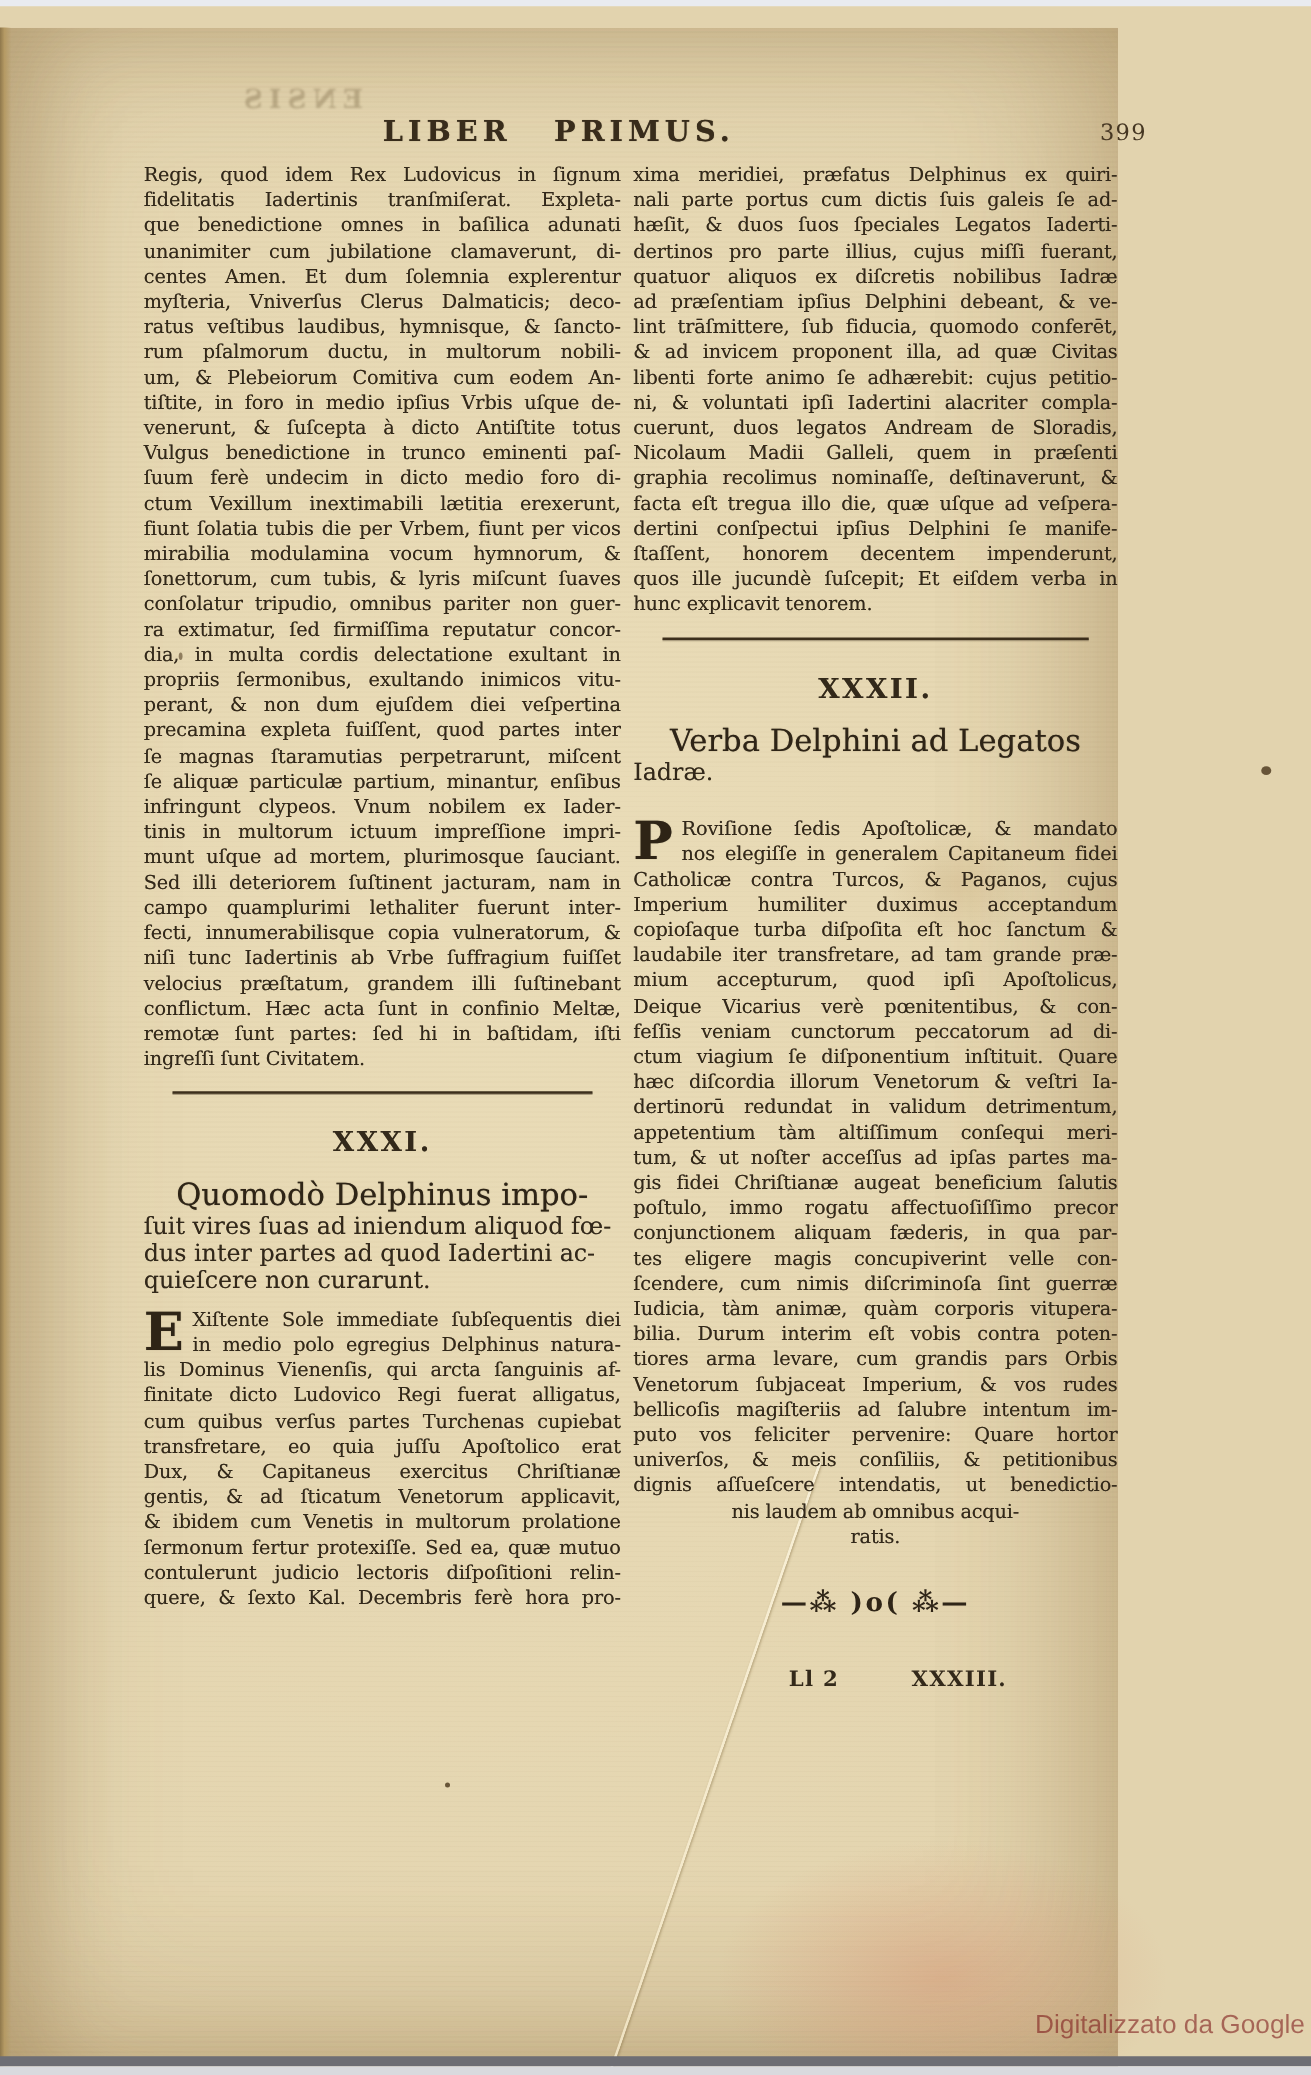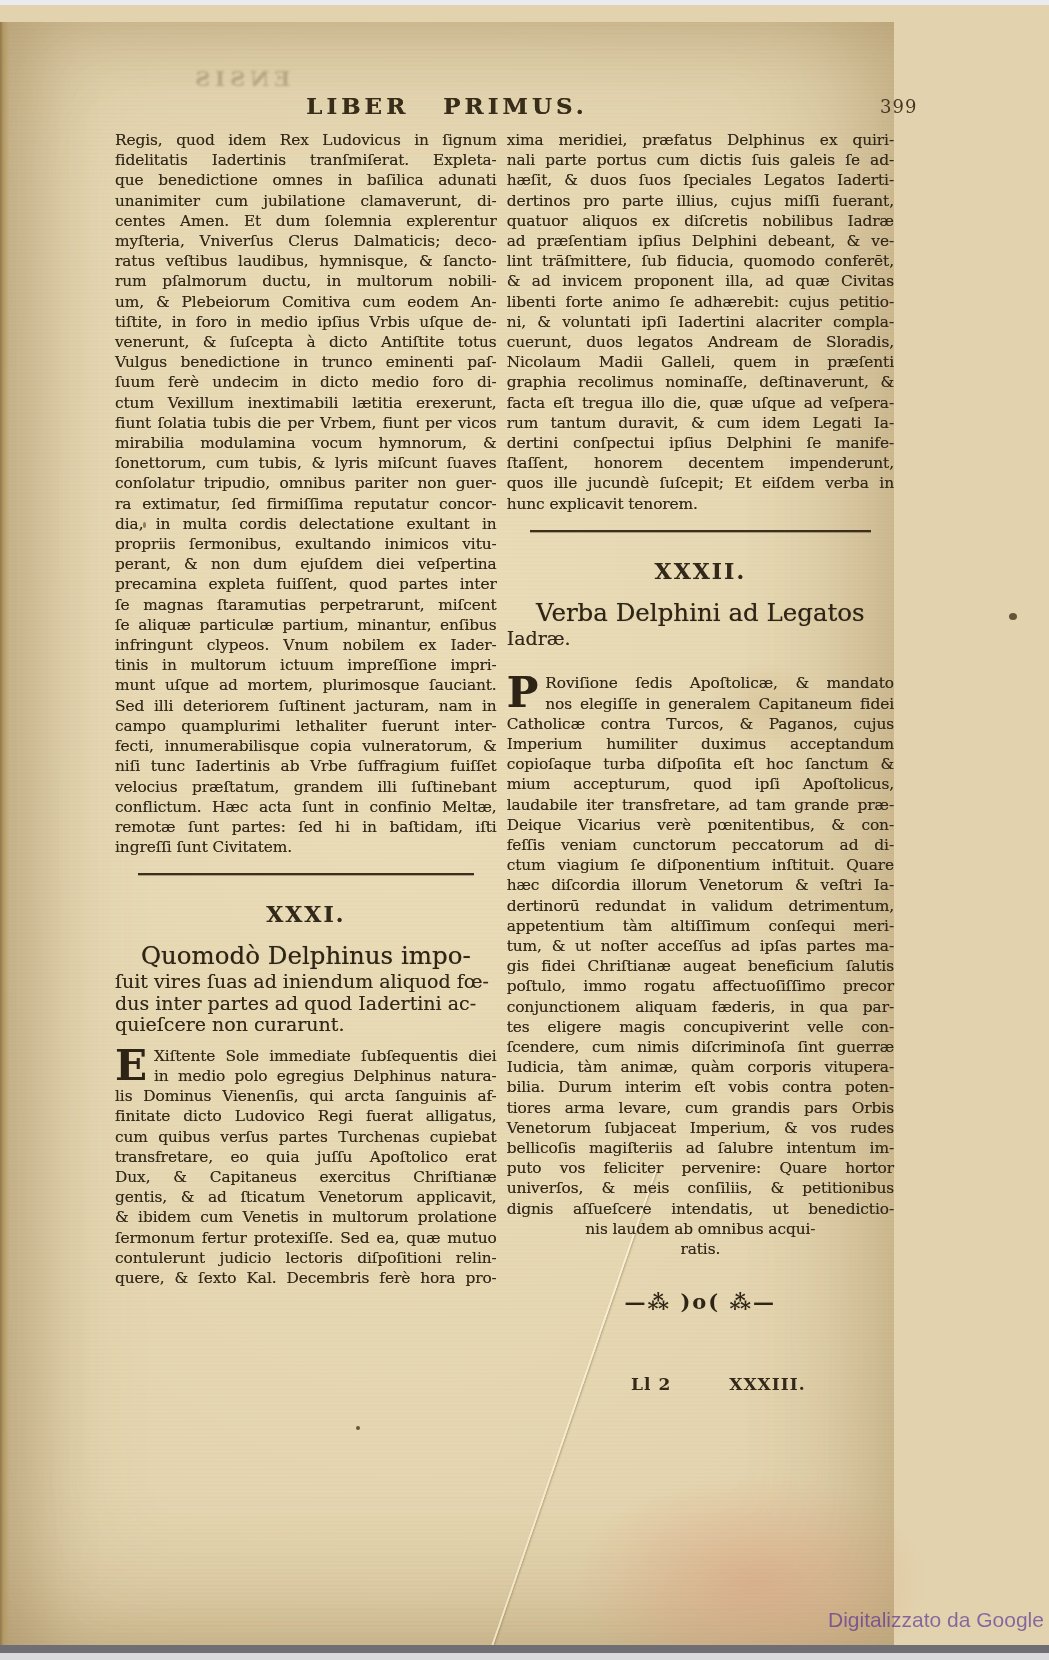--- a/index.html
+++ b/index.html
@@ -66,25 +66,25 @@
     padding:2px 7px 0 0;color:#2e2416;font-weight:bold;
     text-shadow:0 0 .6px rgba(45,35,18,.6);
   }
   .rule{height:2px;background:#3c2f1c;width:88%;margin:16px auto 0 auto;box-shadow:0 1px 0 rgba(60,47,28,.35);}
   .secnum{text-align:center;font-size:22px;letter-spacing:2px;margin:26px 0 4px 0;color:#33291a;font-weight:bold;text-shadow:0 0 .5px rgba(45,35,18,.5);}
   .head{margin:14px 0 10px 0;}
   .head-main{text-align:center;font-size:24.5px;line-height:30px;color:#2e2416;text-shadow:0 0 .7px rgba(45,35,18,.6);}
   .head-sub{text-align:left;font-size:19px;line-height:21.5px;color:#32281a;text-shadow:0 0 .5px rgba(45,35,18,.5);}
   .spacer-para{height:14px;}
   .ornament{text-align:center;font-size:21px;letter-spacing:2px;margin:30px 0 0 0;color:#2f2517;font-weight:bold;}
-  .catchline{display:flex;justify-content:center;gap:58px;margin:60px 0 0 36px;font-size:17px;color:#33291a;font-weight:bold;letter-spacing:1px;}
+  .catchline{display:flex;justify-content:center;gap:58px;margin:40px 0 0 36px;font-size:17px;color:#33291a;font-weight:bold;letter-spacing:1px;}
   
   .watermark{
     position:absolute;left:828px;top:1608px;z-index:20;
-    font-family:"Liberation Sans",sans-serif;font-size:21px;color:#4c1d95;opacity:.6;white-space:nowrap;
+    font-family:"Liberation Sans",sans-serif;font-size:21px;color:#7f1d1d;opacity:.6;white-space:nowrap;
   }
 </style>
 </head>
 <body>
 
 <div class="scan-strip-top"></div>
 
 <div class="paper">
   <div class="edge-left"></div>
   <div class="stain-br"></div>
@@ -173,42 +173,41 @@
           <div class="tl">quatuor aliquos ex diſcretis nobilibus Iadræ</div>
           <div class="tl">ad præſentiam ipſius Delphini debeant, &amp; ve-</div>
           <div class="tl">lint trāſmittere, ſub fiducia, quomodo conferēt,</div>
           <div class="tl">&amp; ad invicem proponent illa, ad quæ Civitas</div>
           <div class="tl">libenti forte animo ſe adhærebit: cujus petitio-</div>
           <div class="tl">ni, &amp; voluntati ipſi Iadertini alacriter compla-</div>
           <div class="tl">cuerunt, duos legatos Andream de Sloradis,</div>
           <div class="tl">Nicolaum Madii Galleli, quem in præſenti</div>
           <div class="tl">graphia recolimus nominaſſe, deſtinaverunt, &amp;</div>
           <div class="tl">facta eſt tregua illo die, quæ uſque ad veſpera-</div>
-          <div class="tl">rum tantum duravit, &amp; cum idem Legati Ia-</div>
           <div class="tl">dertini conſpectui ipſius Delphini ſe manife-</div>
           <div class="tl">ſtaſſent, honorem decentem impenderunt,</div>
           <div class="tl">quos ille jucundè ſuſcepit; Et eiſdem verba in</div>
           <div class="tl last">hunc explicavit tenorem.</div>
         </div>
         <div class="rule"></div>
         <div class="secnum">XXXII.</div>
         <div class="head">
           <div class="head-main">Verba Delphini ad Legatos</div>
           <div class="head-sub">Iadræ.</div>
         </div>
         <div class="spacer-para"></div>
         <div class="para">
           <span class="dropcap">P</span>
           <div class="tl">Roviſione ſedis Apoſtolicæ, &amp; mandato</div>
           <div class="tl">nos elegiſſe in generalem Capitaneum fidei</div>
           <div class="tl">Catholicæ contra Turcos, &amp; Paganos, cujus</div>
           <div class="tl">Imperium humiliter duximus acceptandum</div>
           <div class="tl">copioſaque turba diſpoſita eſt hoc ſanctum &amp;</div>
+          <div class="tl">laudabile iter transfretare, ad tam grande præ-</div>
           <div class="tl">mium accepturum, quod ipſi Apoſtolicus,</div>
-          <div class="tl">laudabile iter transfretare, ad tam grande præ-</div>
           <div class="tl">Deique Vicarius verè pœnitentibus, &amp; con-</div>
           <div class="tl">feſſis veniam cunctorum peccatorum ad di-</div>
           <div class="tl">ctum viagium ſe diſponentium inſtituit. Quare</div>
           <div class="tl">hæc diſcordia illorum Venetorum &amp; veſtri Ia-</div>
           <div class="tl">dertinorū redundat in validum detrimentum,</div>
           <div class="tl">appetentium tàm altiſſimum conſequi meri-</div>
           <div class="tl">tum, &amp; ut noſter acceſſus ad ipſas partes ma-</div>
           <div class="tl">gis fidei Chriſtianæ augeat beneficium ſalutis</div>
           <div class="tl">poſtulo, immo rogatu affectuoſiſſimo precor</div>
           <div class="tl">conjunctionem aliquam fæderis, in qua par-</div>

